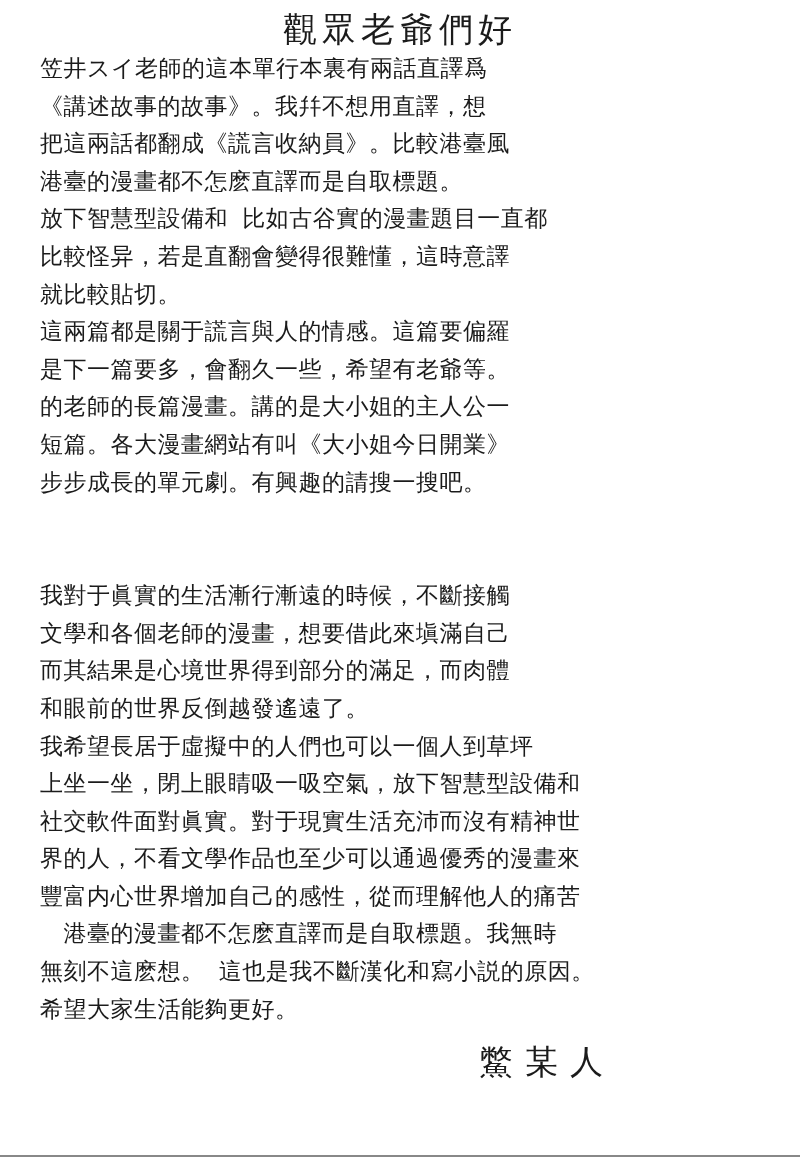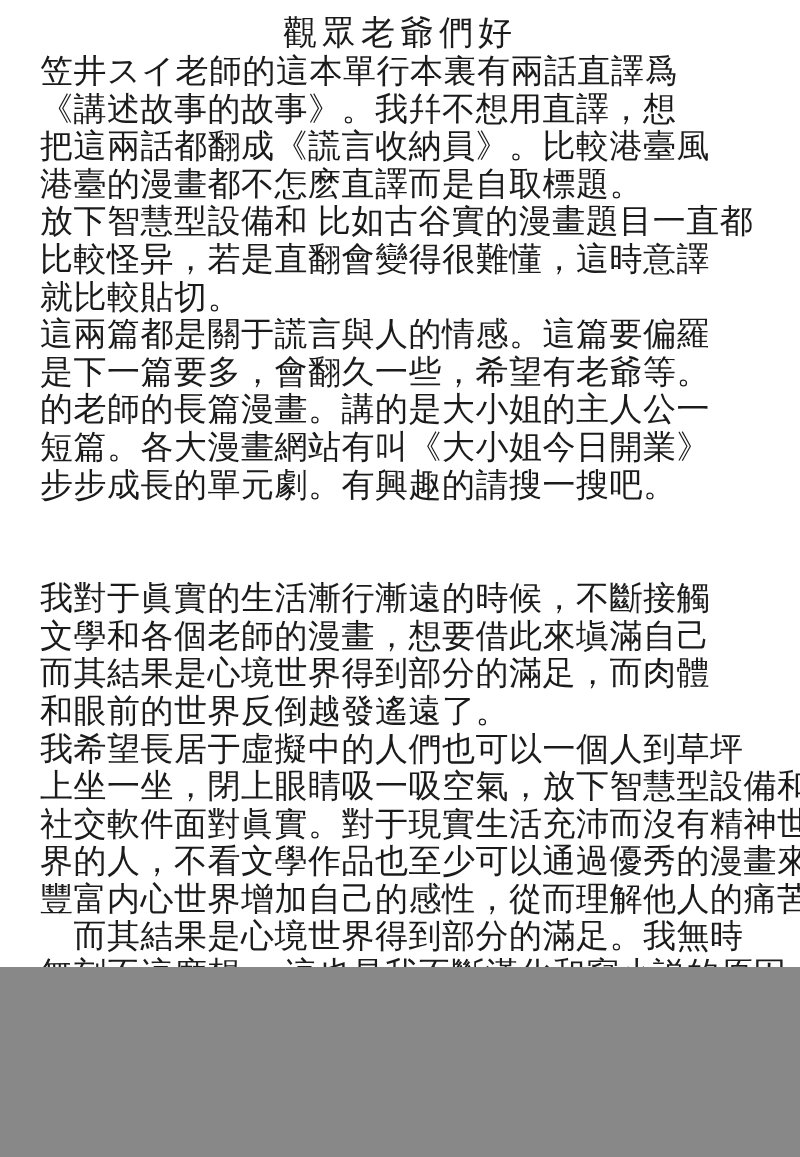--- a/index.html
+++ b/index.html
@@ -4,39 +4,39 @@
 <style>
   :root {
     --bg: #ffffff;
     --fg: #1b1b1b;
   }
   * { margin: 0; padding: 0; box-sizing: border-box; }
   html, body { background: #888; }
   .page {
     position: relative;
     width: 800px;
-    height: 967px;
+    height: 1155px;
     margin: 0 auto;
     background: var(--bg);
     color: var(--fg);
     overflow: hidden;
-    font-family: Liberation Sans, sans-serif;
+    font-family: Liberation Mono, monospace;
   }
   .title {
     margin-top: 12px;
     text-align: center;
     font-size: 34px;
     line-height: 40px;
     font-weight: normal;
     letter-spacing: 5px;
   }
   .note-body {
     padding-left: 40px;
     padding-right: 8px;
-    font-size: 33px;
+    font-size: 23px;
     line-height: 37.6px;
     letter-spacing: 0.5px;
   }
   .paragraph + .paragraph {
     margin-top: 76px;
   }
   .text-line {
     white-space: pre;
   }
   .signature {
@@ -71,19 +71,19 @@
       <div class="paragraph">
         <div class="text-line">我對于眞實的生活漸行漸遠的時候，不斷接觸</div>
         <div class="text-line">文學和各個老師的漫畫，想要借此來塡滿自己</div>
         <div class="text-line">而其結果是心境世界得到部分的滿足，而肉體</div>
         <div class="text-line">和眼前的世界反倒越發遙遠了。</div>
         <div class="text-line">我希望長居于虛擬中的人們也可以一個人到草坪</div>
         <div class="text-line">上坐一坐，閉上眼睛吸一吸空氣，放下智慧型設備和</div>
         <div class="text-line">社交軟件面對眞實。對于現實生活充沛而沒有精神世</div>
         <div class="text-line">界的人，不看文學作品也至少可以通過優秀的漫畫來</div>
         <div class="text-line">豐富内心世界增加自己的感性，從而理解他人的痛苦</div>
-        <div class="text-line">　而其結果是心境世界得到部分的滿足。我無時</div>
+        <div class="text-line">　港臺的漫畫都不怎麽直譯而是自取標題。我無時</div>
         <div class="text-line">無刻不這麽想。 這也是我不斷漢化和寫小説的原因。</div>
         <div class="text-line">希望大家生活能夠更好。</div>
       </div>
     </div>
   <div class="signature">鱉某人</div>
 </div>
 
 </body></html>

